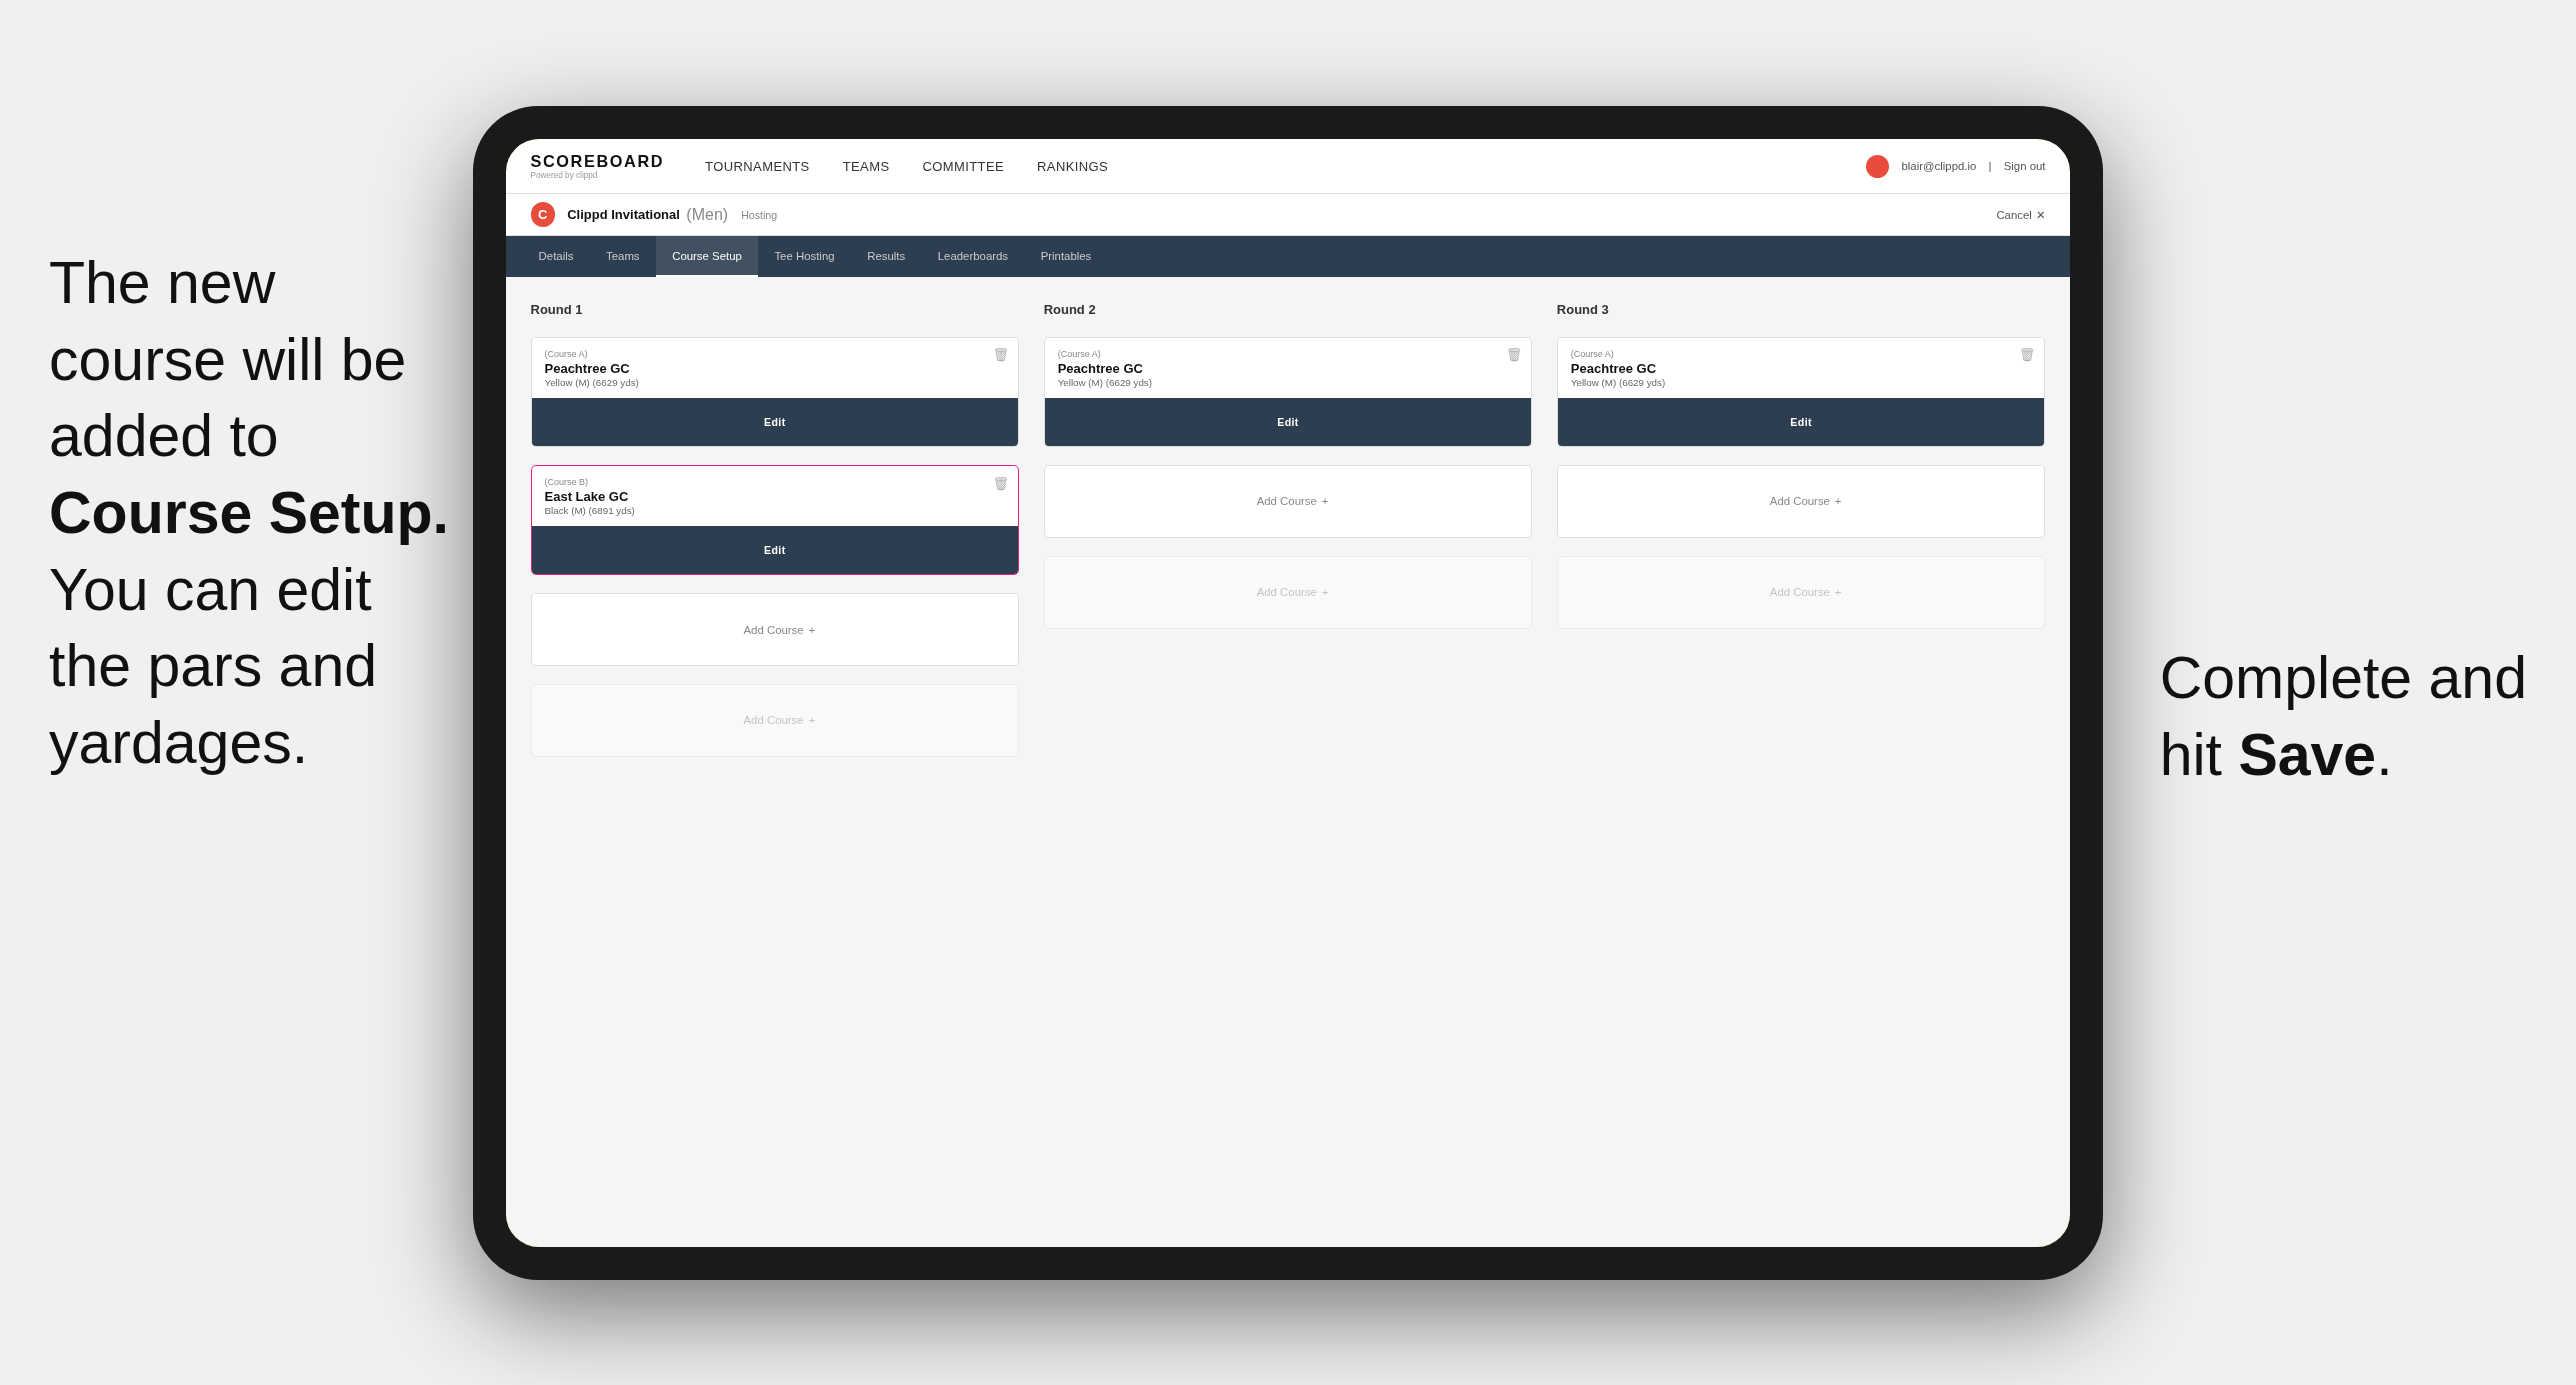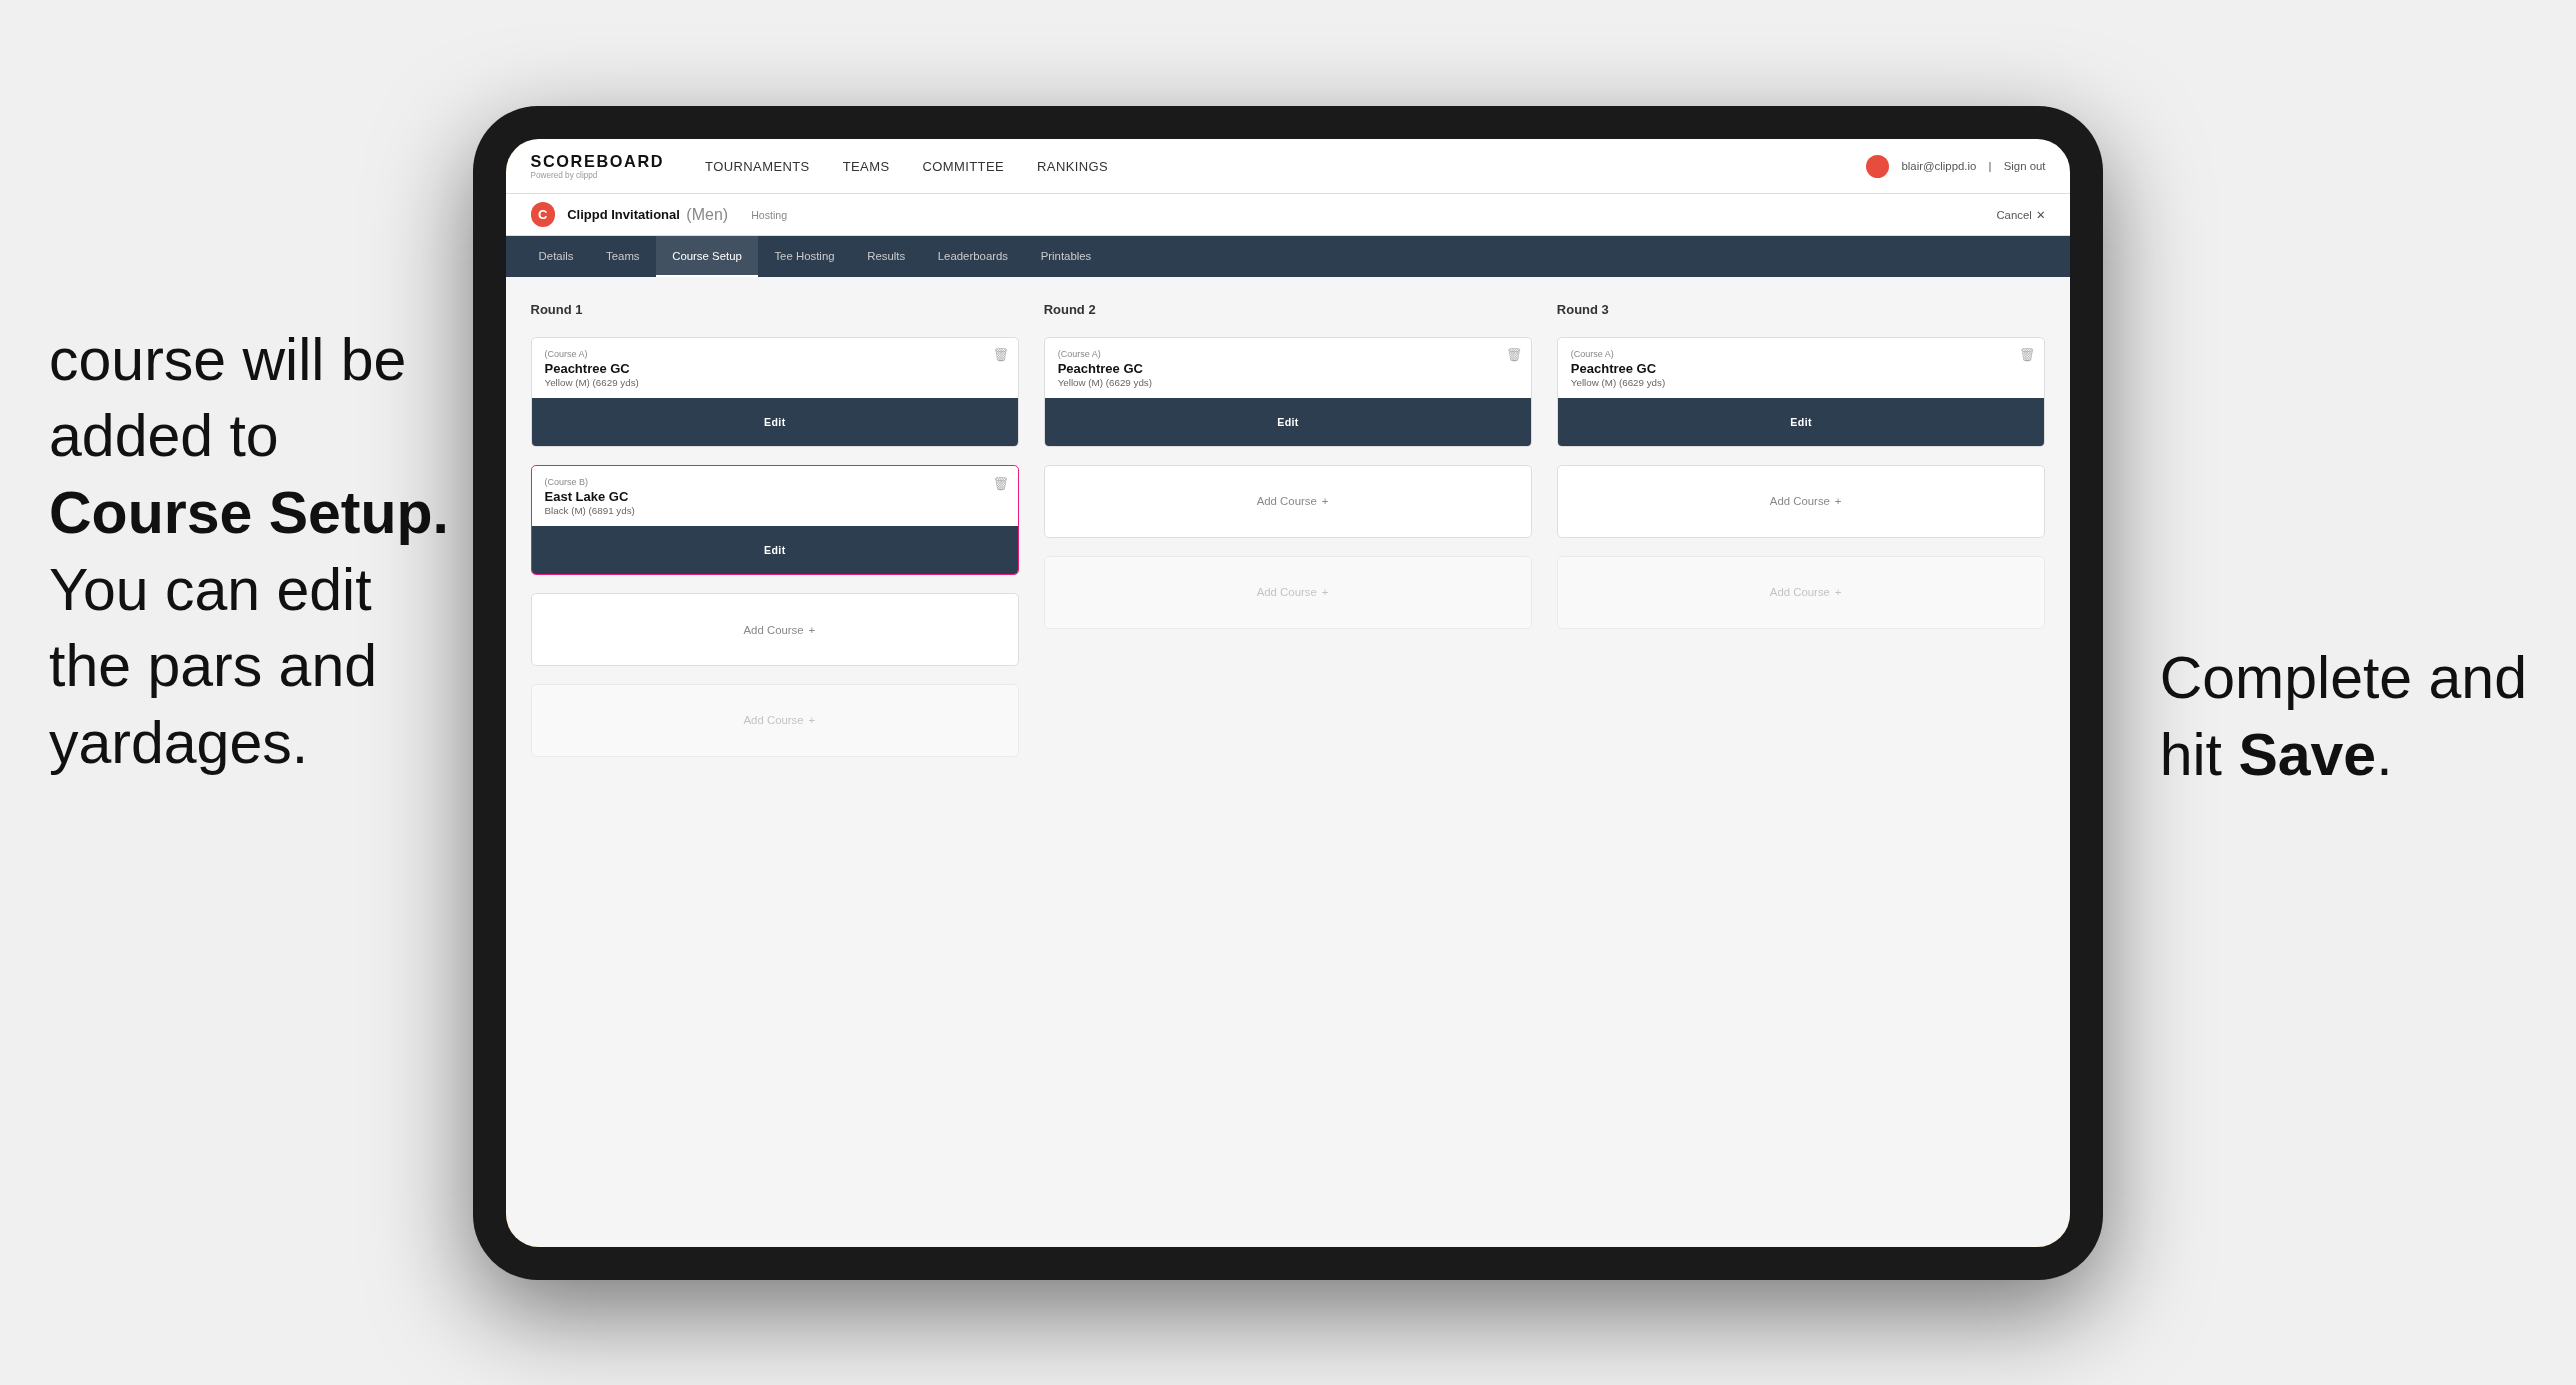--- a/index.html
+++ b/index.html
@@ -151,21 +151,21 @@
 
     .tournament-gender {
       font-size: 16px;
       color: #888;
       margin-left: 6.5px;
     }
 
     .tournament-status {
       font-size: 10.6px;
       color: #888;
-      margin-left: 23px;
+      margin-left: 13px;
     }
 
     .cancel-btn {
       margin-left: auto;
       font-size: 11.4px;
       color: #555;
       cursor: pointer;
       display: flex;
       align-items: center;
       gap: 4.1px;
@@ -311,21 +311,21 @@
       display: flex;
       align-items: center;
       gap: 4.9px;
     }
 
   </style>
 </head>
 <body>
 
 <div class="annotation-left">
-  <br>
+  <span>The new</span><br>
   <span>course will be</span><br>
   <span>added to</span><br>
   <strong><span>Course Setup</span><span>.</span></strong><br>
   <span>You can edit</span><br>
   <span>the pars and</span><br>
   <span>yardages.</span>
 </div>
 
 <div class="annotation-right">
   <span>Complete and</span><br>

